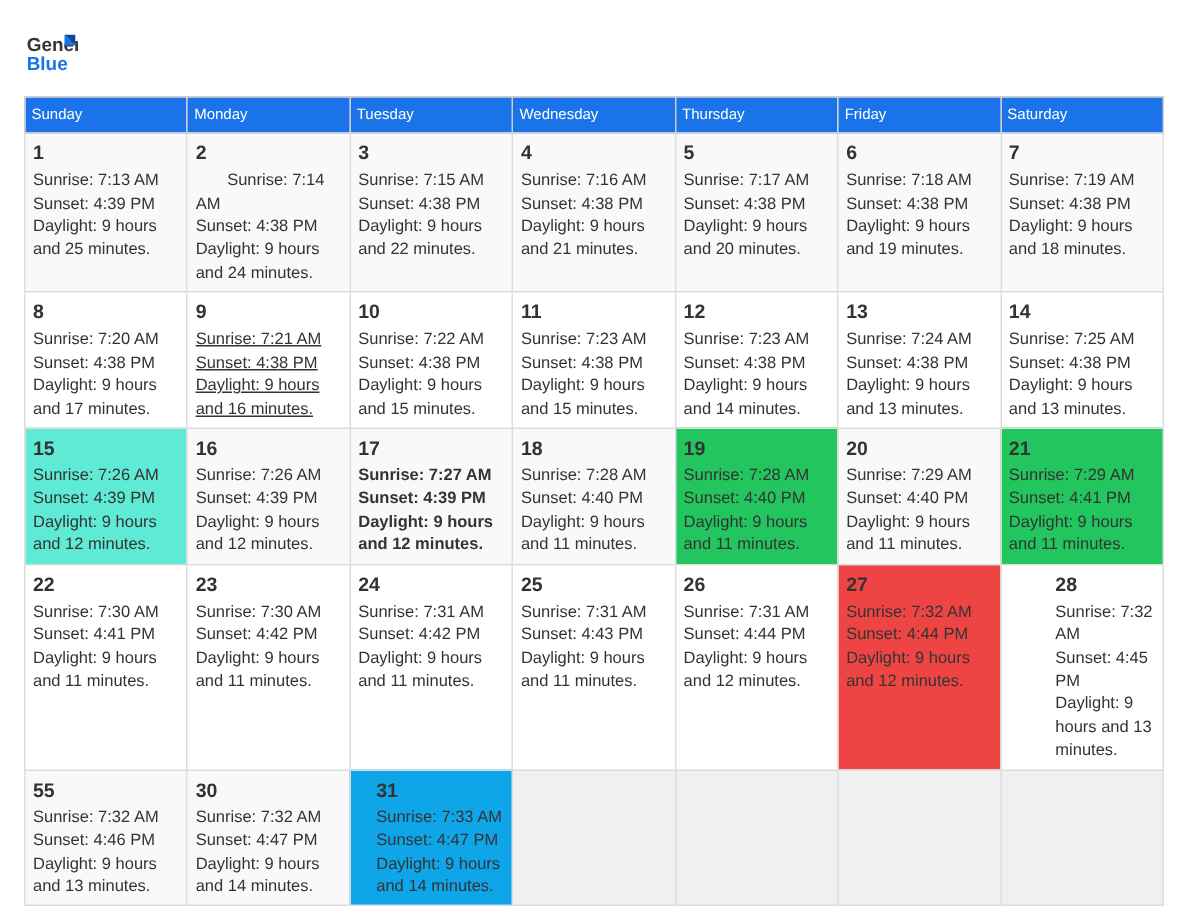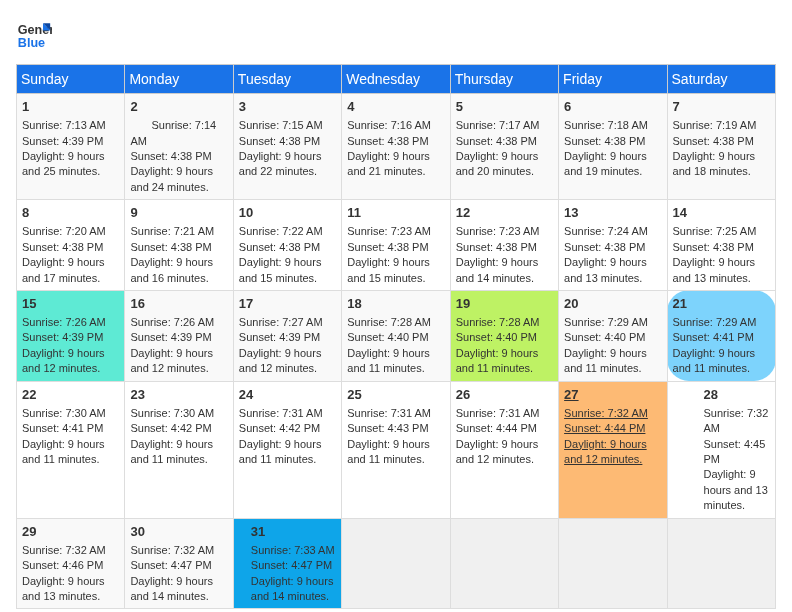--- a/index.html
+++ b/index.html
@@ -41,21 +41,21 @@
     .calendar {
       width: 100%;
       border-collapse: collapse;
       font-size: 11px;
     }
     .calendar th {
       background-color: #1a73e8;
       color: white;
       padding: 6px 4px;
       text-align: left;
-      font-size: 14px;
+      font-size: 10px;
       font-weight: normal;
       border: 1px solid #ccc;
     }
     .calendar td {
       vertical-align: top;
       padding: 4px 5px;
       border: 1px solid #ddd;
       width: 108px;
       min-height: 80px;
       background: #fff;
@@ -129,21 +129,21 @@
 Sunset: 4:38 PM
 Daylight: 9 hours and 19 minutes.</span></td>
         <td style="background: rgb(249, 249, 249);"><span class="day-num">7</span><span style="white-space: pre-line;">Sunrise: 7:19 AM
 Sunset: 4:38 PM
 Daylight: 9 hours and 18 minutes.</span></td>
       </tr>
       <tr>
         <td style="background: rgb(255, 255, 255);"><span class="day-num">8</span><span style="white-space: pre-line;">Sunrise: 7:20 AM
 Sunset: 4:38 PM
 Daylight: 9 hours and 17 minutes.</span></td>
-        <td style="background: rgb(255, 255, 255);"><span class="day-num">9</span><span style="white-space: pre-line;">Sunrise: 7:21 AM
+        <td style="background: rgb(255, 255, 255);"><span class="day-num">9</span><span style="white-space: pre-line; text-decoration: underline;">Sunrise: 7:21 AM
 Sunset: 4:38 PM
 Daylight: 9 hours and 16 minutes.</span></td>
         <td style="background: rgb(255, 255, 255);"><span class="day-num">10</span><span style="white-space: pre-line;">Sunrise: 7:22 AM
 Sunset: 4:38 PM
 Daylight: 9 hours and 15 minutes.</span></td>
         <td style="background: rgb(255, 255, 255);"><span class="day-num">11</span><span style="white-space: pre-line;">Sunrise: 7:23 AM
 Sunset: 4:38 PM
 Daylight: 9 hours and 15 minutes.</span></td>
         <td style="background: rgb(255, 255, 255);"><span class="day-num">12</span><span style="white-space: pre-line;">Sunrise: 7:23 AM
 Sunset: 4:38 PM
@@ -155,61 +155,61 @@
 Sunset: 4:38 PM
 Daylight: 9 hours and 13 minutes.</span></td>
       </tr>
       <tr>
         <td style="background: #5eead4;"><span class="day-num">15</span><span style="white-space: pre-line;">Sunrise: 7:26 AM
 Sunset: 4:39 PM
 Daylight: 9 hours and 12 minutes.</span></td>
         <td style="background: rgb(249, 249, 249);"><span class="day-num">16</span><span style="white-space: pre-line;">Sunrise: 7:26 AM
 Sunset: 4:39 PM
 Daylight: 9 hours and 12 minutes.</span></td>
-        <td style="background: rgb(249, 249, 249);"><span class="day-num">17</span><span style="white-space: pre-line;">Sunrise: 7:27 AM
+        <td style="background: rgb(249, 249, 249);"><span class="day-num">17</span><span style="white-space: pre-line; font-weight: bold;">Sunrise: 7:27 AM
 Sunset: 4:39 PM
 Daylight: 9 hours and 12 minutes.</span></td>
         <td style="background: rgb(249, 249, 249);"><span class="day-num">18</span><span style="white-space: pre-line;">Sunrise: 7:28 AM
 Sunset: 4:40 PM
 Daylight: 9 hours and 11 minutes.</span></td>
-        <td style="background: #bef264;"><span class="day-num">19</span><span style="white-space: pre-line;">Sunrise: 7:28 AM
+        <td style="background: #22c55e;"><span class="day-num">19</span><span style="white-space: pre-line;">Sunrise: 7:28 AM
 Sunset: 4:40 PM
 Daylight: 9 hours and 11 minutes.</span></td>
         <td style="background: rgb(249, 249, 249);"><span class="day-num">20</span><span style="white-space: pre-line;">Sunrise: 7:29 AM
 Sunset: 4:40 PM
 Daylight: 9 hours and 11 minutes.</span></td>
-        <td style="background: #7dd3fc; border-radius: 22px;"><span class="day-num">21</span><span style="white-space: pre-line;">Sunrise: 7:29 AM
+        <td style="background: #22c55e;"><span class="day-num">21</span><span style="white-space: pre-line;">Sunrise: 7:29 AM
 Sunset: 4:41 PM
 Daylight: 9 hours and 11 minutes.</span></td>
       </tr>
       <tr>
         <td style="background: rgb(255, 255, 255);"><span class="day-num">22</span><span style="white-space: pre-line;">Sunrise: 7:30 AM
 Sunset: 4:41 PM
 Daylight: 9 hours and 11 minutes.</span></td>
         <td style="background: rgb(255, 255, 255);"><span class="day-num">23</span><span style="white-space: pre-line;">Sunrise: 7:30 AM
 Sunset: 4:42 PM
 Daylight: 9 hours and 11 minutes.</span></td>
         <td style="background: rgb(255, 255, 255);"><span class="day-num">24</span><span style="white-space: pre-line;">Sunrise: 7:31 AM
 Sunset: 4:42 PM
 Daylight: 9 hours and 11 minutes.</span></td>
         <td style="background: rgb(255, 255, 255);"><span class="day-num">25</span><span style="white-space: pre-line;">Sunrise: 7:31 AM
 Sunset: 4:43 PM
 Daylight: 9 hours and 11 minutes.</span></td>
         <td style="background: rgb(255, 255, 255);"><span class="day-num">26</span><span style="white-space: pre-line;">Sunrise: 7:31 AM
 Sunset: 4:44 PM
 Daylight: 9 hours and 12 minutes.</span></td>
-        <td style="background: #fdba74; text-decoration: underline;"><span class="day-num">27</span><span style="white-space: pre-line;">Sunrise: 7:32 AM
+        <td style="background: #ef4444;"><span class="day-num">27</span><span style="white-space: pre-line;">Sunrise: 7:32 AM
 Sunset: 4:44 PM
 Daylight: 9 hours and 12 minutes.</span></td>
         <td style="background: rgb(255, 255, 255); padding-left: 36px;"><span class="day-num">28</span><span style="white-space: pre-line;">Sunrise: 7:32 AM
 Sunset: 4:45 PM
 Daylight: 9 hours and 13 minutes.</span></td>
       </tr>
       <tr>
-        <td style="background: rgb(249, 249, 249);"><span class="day-num">29</span><span style="white-space: pre-line;">Sunrise: 7:32 AM
+        <td style="background: rgb(249, 249, 249);"><span class="day-num">55</span><span style="white-space: pre-line;">Sunrise: 7:32 AM
 Sunset: 4:46 PM
 Daylight: 9 hours and 13 minutes.</span></td>
         <td style="background: rgb(249, 249, 249);"><span class="day-num">30</span><span style="white-space: pre-line;">Sunrise: 7:32 AM
 Sunset: 4:47 PM
 Daylight: 9 hours and 14 minutes.</span></td>
         <td style="background: #0ea5e9; padding-left: 17px;"><span class="day-num">31</span><span style="white-space: pre-line;">Sunrise: 7:33 AM
 Sunset: 4:47 PM
 Daylight: 9 hours and 14 minutes.</span></td>
         <td class="empty-cell"></td>
         <td class="empty-cell"></td>

